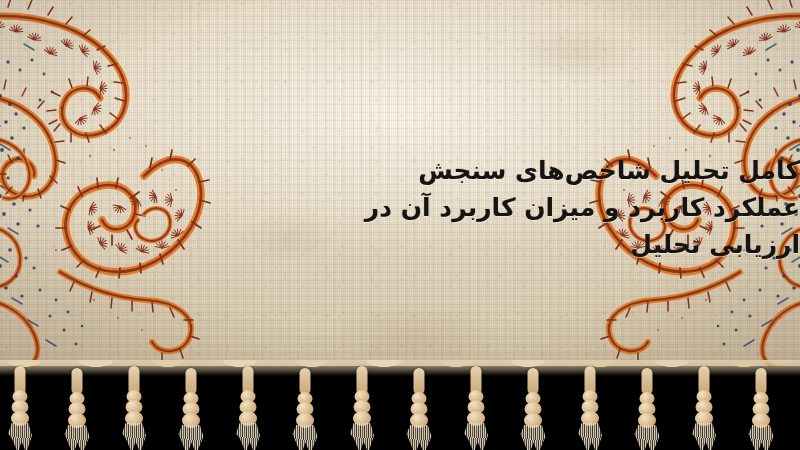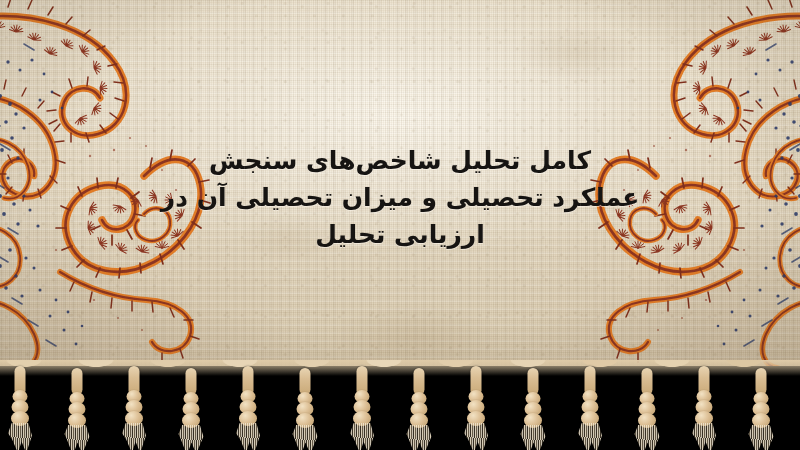--- a/index.html
+++ b/index.html
@@ -111,22 +111,22 @@
   }
 
   
   .ornament{position:absolute;top:0;width:300px;height:382px;}
   .ornament.left{left:-6px;}
   .ornament.right{right:-6px;transform:scaleX(-1);}
   .ornament svg{display:block;width:100%;height:100%;}
 
   
   .title-block{
-    position:absolute;left:0;top:142px;width:800px;
-    text-align:center;direction:rtl;
+    position:absolute;left:0;top:152px;width:800px;
+    direction:rtl;
     pointer-events:none;
   }
   .title-line{
     display:block;
     font-size:25px;line-height:37px;
     color:#161412;font-weight:600;
     letter-spacing:0;
     text-shadow:0 1px 0 rgba(255,250,240,.55), 0 0 1px rgba(90,74,50,.25);
     white-space:nowrap;
   }
@@ -450,21 +450,21 @@
             <circle cx="62" cy="250" r="1.1"></circle>
         </g>
       </g>
     </svg>
   </div>
 
   <div class="vignette"></div>
 
   <div class="title-block">
     <span class="title-line">کامل تحلیل شاخص‌های سنجش</span>
-    <span class="title-line">عملکرد تحصیلی و میزان تحصیلی آن در</span>
+    <span class="title-line">عملکرد کاربرد و میزان کاربرد آن در</span>
     <span class="title-line">ارزیابی تحلیل</span>
   </div>
 
   <div class="blackground"></div>
   <div class="selvedge"></div>
   <div class="fringe" id="fringe">
       <div class="tassel" style="left: -2px; top: 0px;">
         <div class="cord"></div>
         <div class="knot k1"></div>
         <div class="knot k2"></div>

